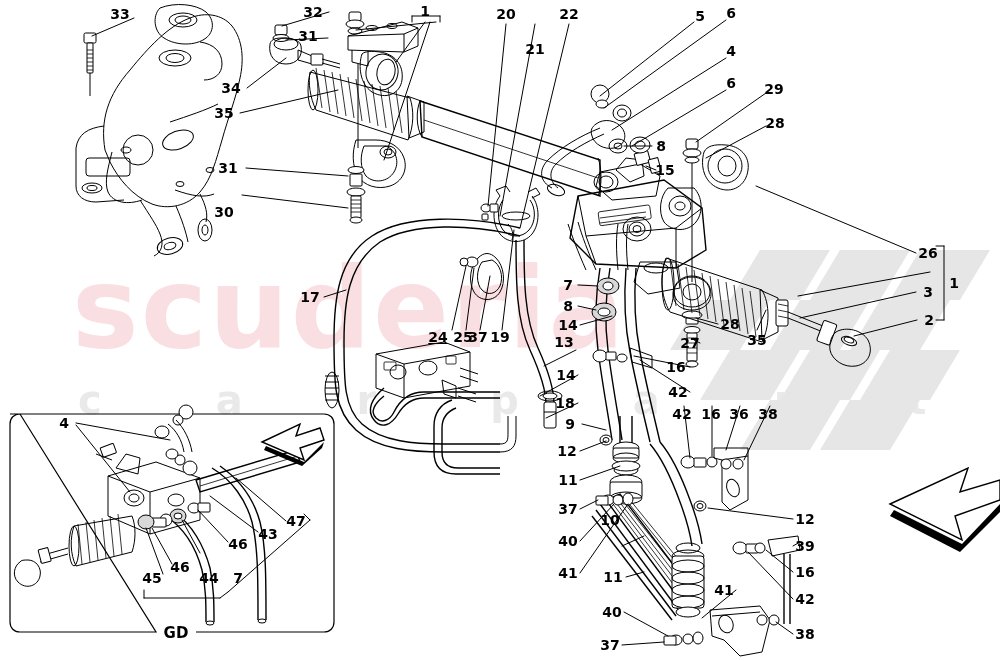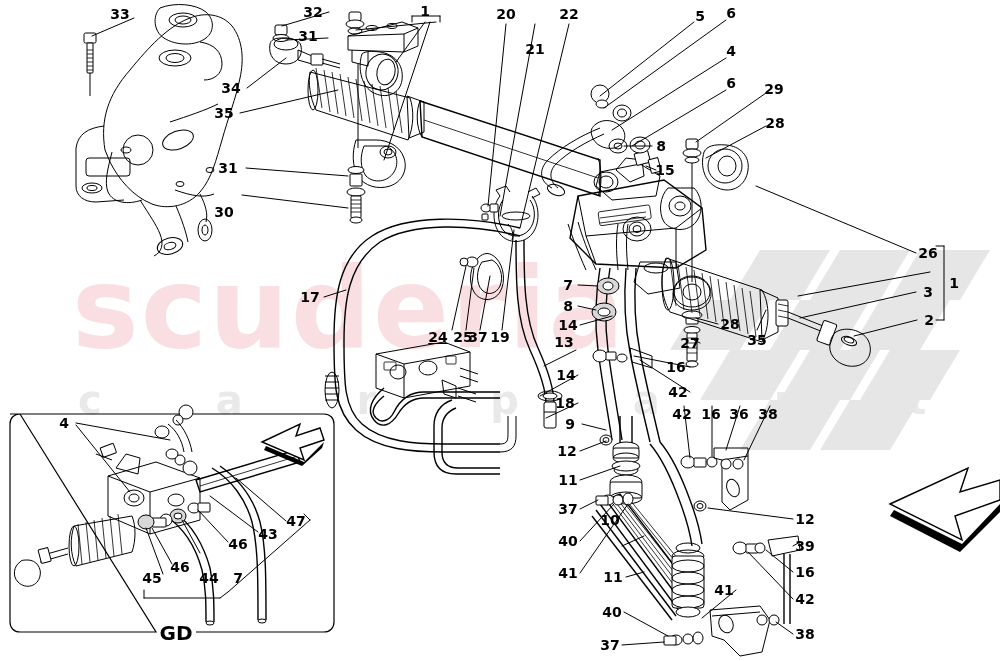--- a/index.html
+++ b/index.html
@@ -55,21 +55,21 @@
   .cal{
     position:absolute;
     font-family:"DejaVu Sans", sans-serif;
     font-size:14px;
     font-weight:bold;
     color:#000;
     line-height:1;
     white-space:nowrap;
     transform:translate(-50%,-50%);
   }
-  .cal.gd{font-size:20px;}
+  .cal.gd{font-size:15px;}
 </style>
 </head>
 <body>
 
 <div id="page">
 
   <div class="wm-layer">
     <div class="wm-scuderia">scuderia</div>
     <div class="wm-carparts">c a r p a r t s</div>
   </div>

